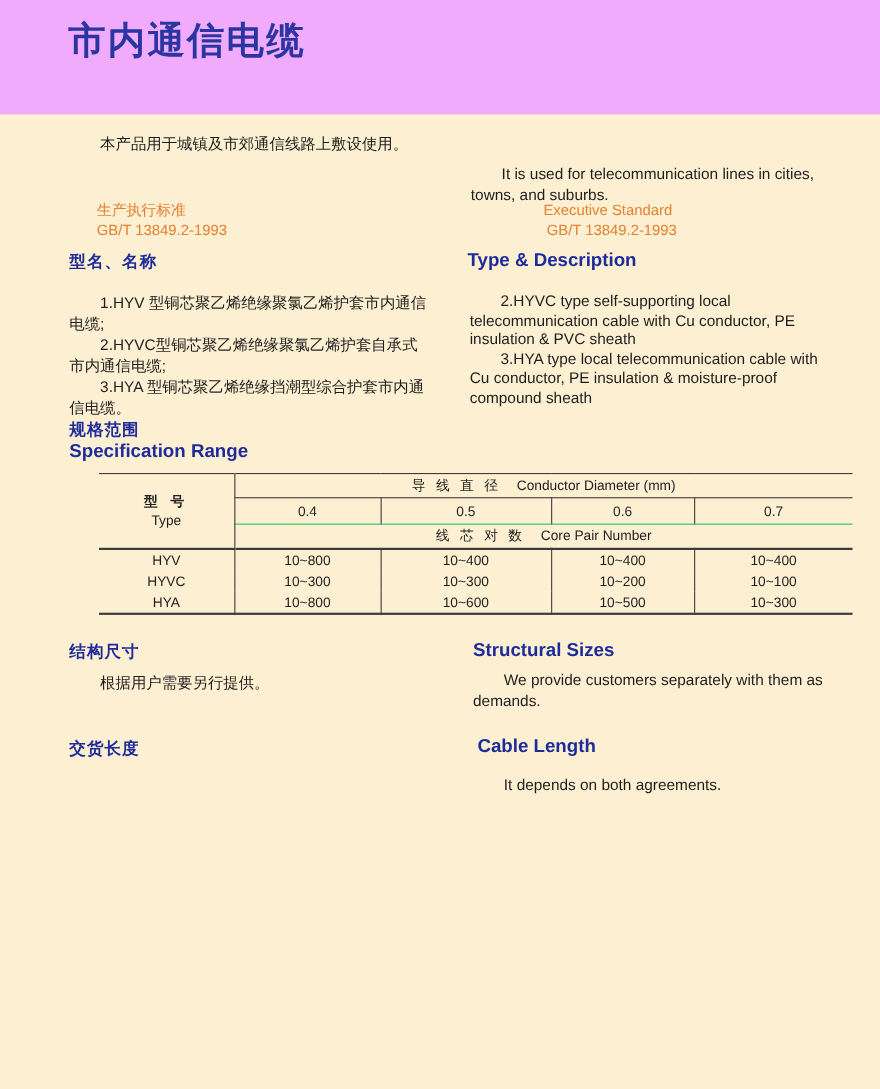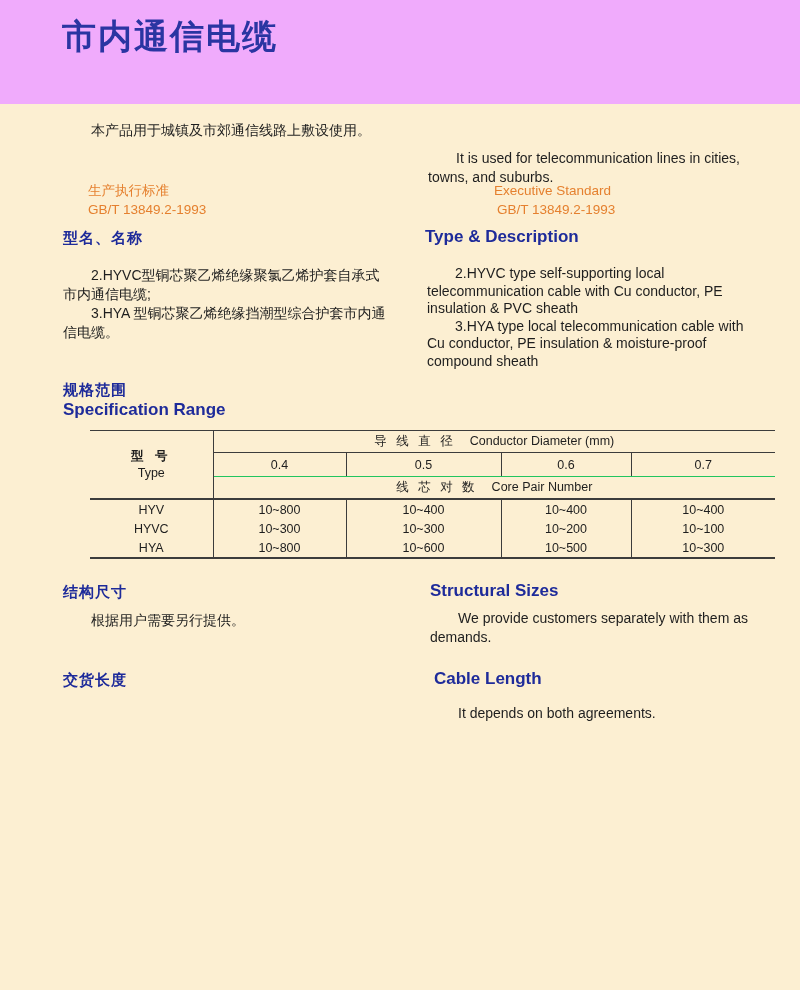--- a/index.html
+++ b/index.html
@@ -123,20 +123,21 @@
   </div>
   <div class="abs orange" style="left:447px; top:181px;margin-left:47px;">
     <div>Executive Standard</div>
     <div style="margin-left:3px;">GB/T 13849.2-1993</div>
   </div>
 
   <div class="abs h-zh" style="left:63px; top:229px;">型名、名称</div>
   <div class="abs h-en" style="left:425px; top:227px;">Type &amp; Description</div>
 
   <div class="abs body-text col-l list-zh" style="left:63px; top:266px;">
+    <p>1.HYV 型铜芯聚乙烯绝缘聚氯乙烯护套市内通信电缆;</p>
     <p>2.HYVC型铜芯聚乙烯绝缘聚氯乙烯护套自承式市内通信电缆;</p>
     <p>3.HYA 型铜芯聚乙烯绝缘挡潮型综合护套市内通信电缆。</p>
   </div>
   <div class="abs body-text col-r list-en" style="left:427px; top:265px;">
     <p>2.HYVC type self-supporting local telecommunication cable with Cu conductor, PE insulation &amp; PVC sheath</p>
     <p>3.HYA type local telecommunication cable with Cu conductor, PE insulation &amp; moisture-proof compound sheath</p>
   </div>
 
   <div class="abs h-zh" style="left:63px; top:381px;">规格范围</div>
   <div class="abs h-en" style="left:63px; top:400px;">Specification Range</div>

